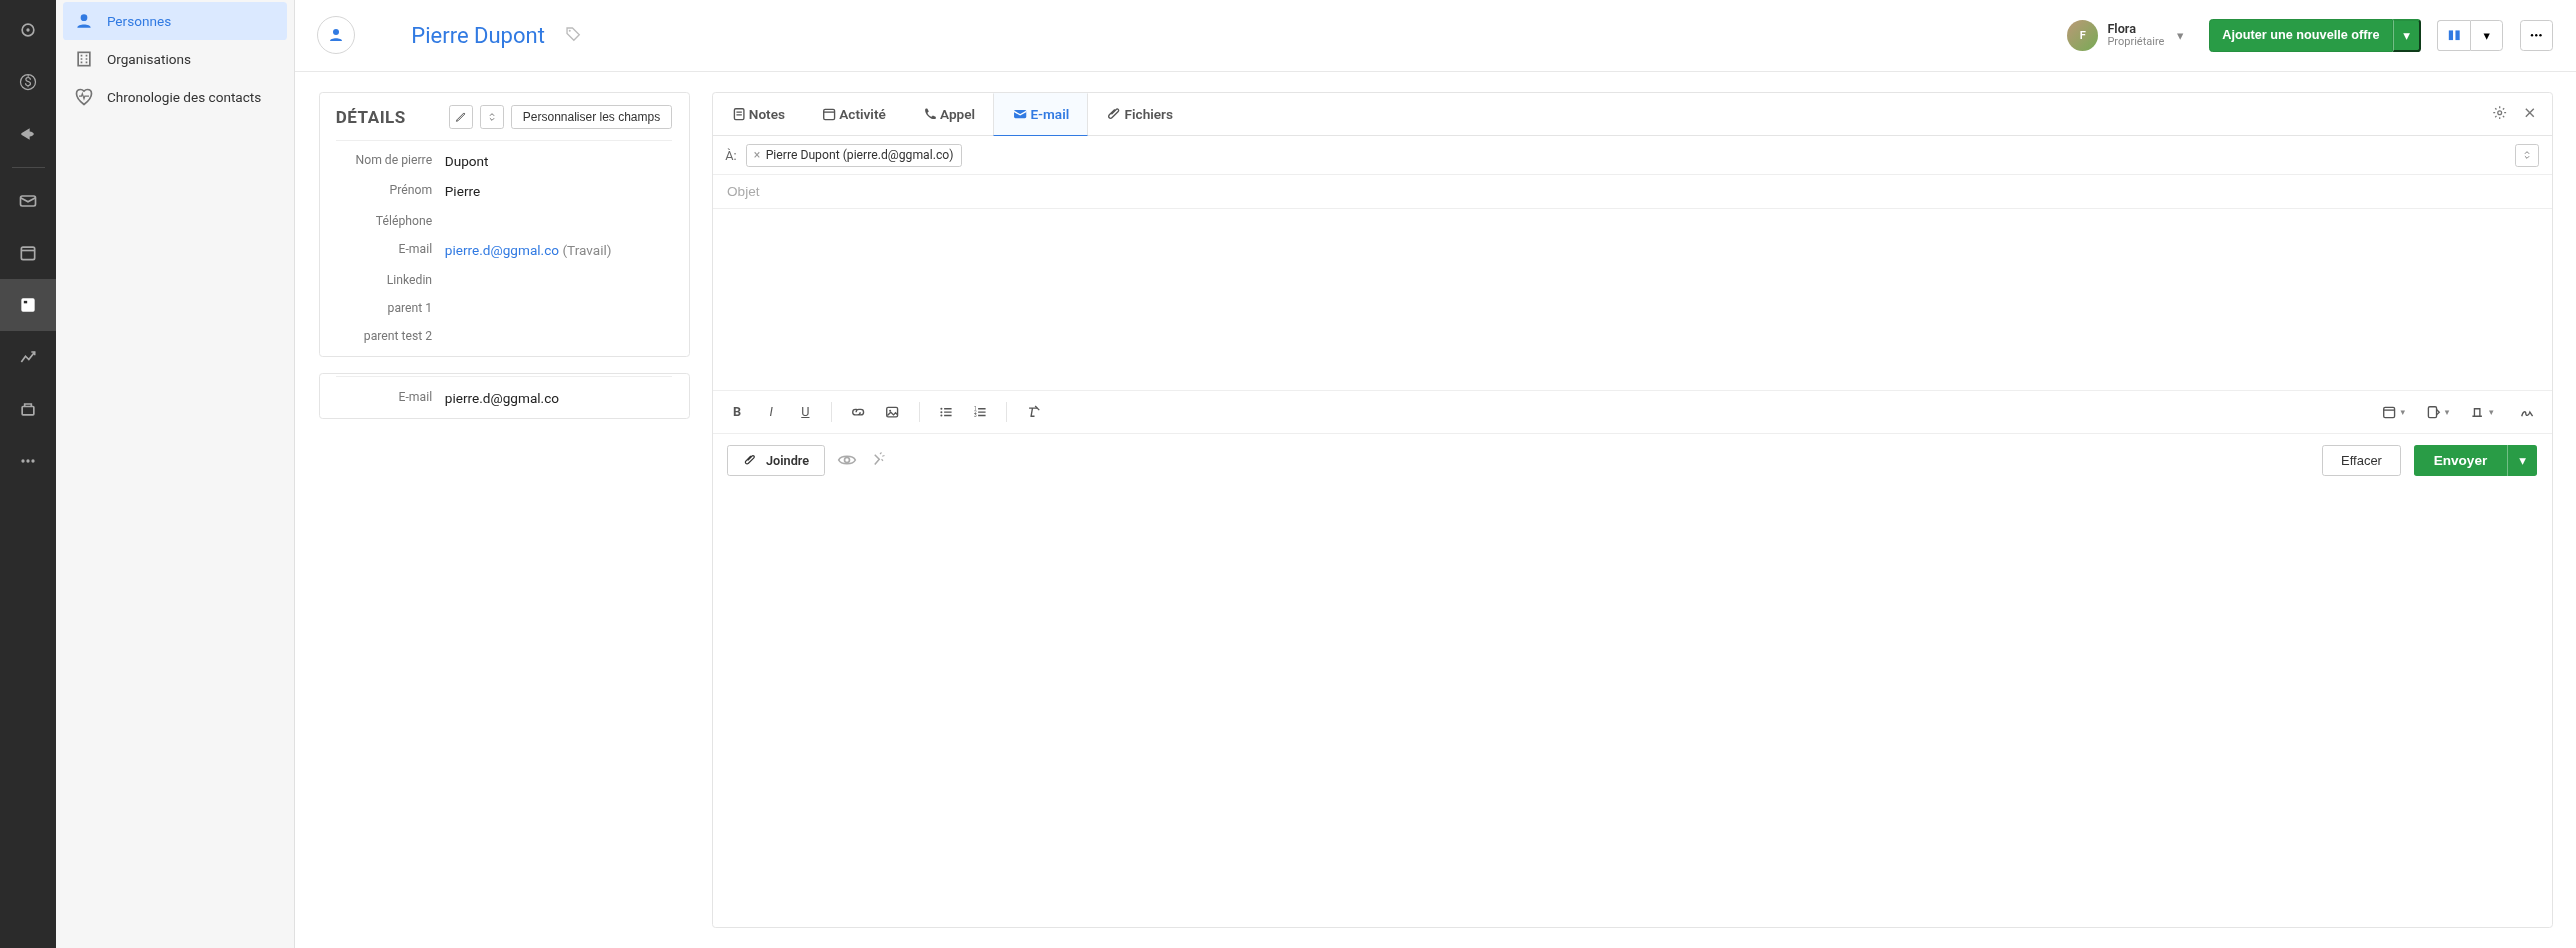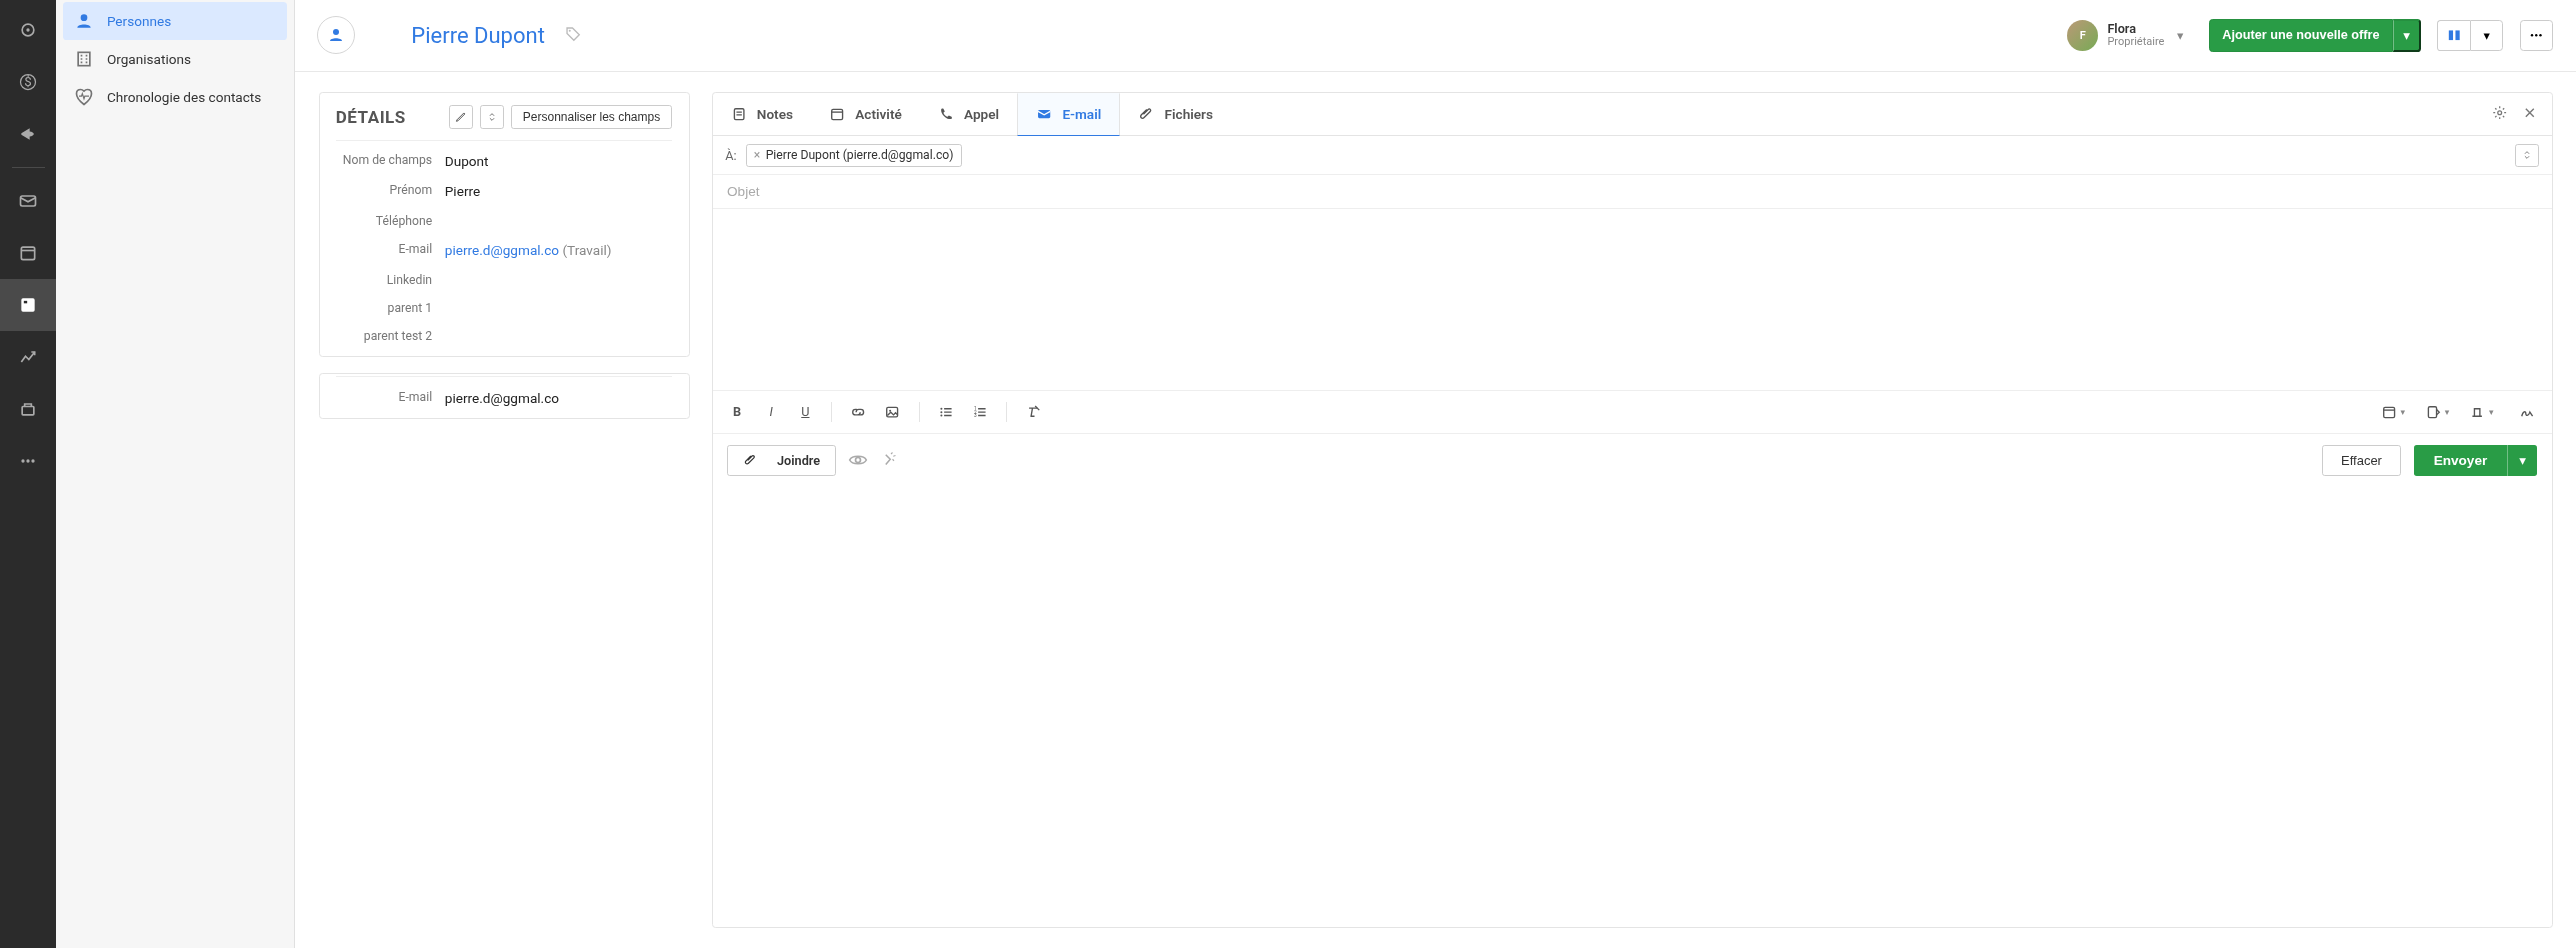--- a/index.html
+++ b/index.html
@@ -59,21 +59,21 @@
   .field { display:flex; padding:7.2px 16.3px; align-items:flex-start; }
   .field-label { width:109px; text-align:right; font-size:12.2px; color:#777; padding-right:12.7px;}
   .field-value { flex:1; font-size:13.6px; color:#222;}
   .field-value a { color:#317ae2; text-decoration:none;}
   .field-value .muted { color:#888;}
   .info-icon { color:#888; width:16.3px; height:16.3px;}
 
   
   .col.activity { flex:1; min-width:0; }
   .tabs { display:flex; border-bottom:0.9px solid #e4e4e4;}
-  .tab { display:flex; align-items:center; gap:10px; padding:12.7px 18px; font-size:13.6px; font-weight:600; color:#555; cursor:pointer; border-top:0.9px solid transparent;}
+  .tab { display:flex; align-items:center; gap:2px; padding:12.7px 18px; font-size:13.6px; font-weight:600; color:#555; cursor:pointer; border-top:0.9px solid transparent;}
   .tab.active { color:#317ae2; background:#f7fbff; border-left:0.9px solid #e4e4e4; border-right:0.9px solid #e4e4e4; border-bottom:1.8px solid #317ae2; margin-bottom:-0.9px;}
   .tab svg { width:16.3px; height:16.3px;}
   .tabs .grow { flex:1;}
   .tab-actions { display:flex; align-items:center; gap:16.3px; padding-right:14.5px; color:#777;}
   .tab-actions .ic { cursor:pointer;}
 
   .email-to { display:flex; align-items:center; padding:7.2px 12.7px; border-bottom:0.9px solid #eee; gap:9px;}
   .email-to-label { font-size:12.7px; color:#666;}
   .chip { border:0.9px solid #ccc; border-radius:2.7px; padding:3.6px 7.2px; display:flex; align-items:center; gap:5.4px; font-size:12.2px; color:#333; background:#fff;}
   .chip .x { color:#999; cursor:pointer;}
@@ -84,21 +84,21 @@
   .editor-body { min-height:181px; padding:12.7px 14.5px;}
   .toolbar { display:flex; align-items:center; border-top:0.9px solid #eee; padding:7.2px 11px; gap:7.2px;}
   .tb-group { display:flex; align-items:center; gap:7.2px;}
   .tb-btn { width:27px; height:27px; display:flex; align-items:center; justify-content:center; color:#555; cursor:pointer; border-radius:2.7px;}
   .tb-btn svg { width:16.3px; height:16.3px;}
   .tb-sep { width:0.9px; height:20px; background:#e4e4e4; margin:0 5.4px;}
   .toolbar .grow { flex:1;}
   .tb-dd { display:flex; align-items:center; gap:3.6px; color:#555; cursor:pointer;}
   .tb-caret { font-size:9px; color:#888;}
   .footer-row { display:flex; align-items:center; padding:11px 14.5px; gap:12.7px; border-top:0.9px solid #eee;}
-  .attach-btn { border:0.9px solid #ccc; border-radius:2.7px; padding:7.2px 14.5px; display:flex; align-items:center; gap:20px; font-weight:600; color:#333; cursor:pointer;}
+  .attach-btn { border:0.9px solid #ccc; border-radius:2.7px; padding:7.2px 14.5px; display:flex; align-items:center; gap:9px; font-weight:600; color:#333; cursor:pointer;}
   .footer-row .grow { flex:1;}
   .ghost-btn { border:0.9px solid #ccc; border-radius:2.7px; padding:7.2px 18px; font-size:13px; color:#333; cursor:pointer; background:#fff;}
   .send-group { display:flex;}
   .send-btn { background:#299c46; color:#fff; font-weight:600; border:none; padding:8.1px 20px; border-radius:2.7px 0 0 2.7px; font-size:13.6px; cursor:pointer;}
   .send-caret { background:#299c46; color:#fff; border:none; border-left:0.9px solid rgba(255,255,255,.35); padding:8.1px 11px; border-radius:0 2.7px 2.7px 0; cursor:pointer;}
   .footer-icon { color:#aaa; cursor:pointer; width:20px; height:20px; display:flex; align-items:center; justify-content:center;}
   svg { fill: currentColor; }
 </style>
 </head>
 <body>
@@ -256,21 +256,21 @@
               </div>
             <div class="mini-btn">
                 <svg width="10" height="10" viewBox="0 0 24 24">
                   <path d="M7 9 L12 4 L17 9 M7 15 L12 20 L17 15" fill="none" stroke="currentColor" stroke-width="2"></path>
                 </svg>
               </div>
             <button class="customize-btn">Personnaliser les champs</button>
           </div>
           <div class="panel-divider"></div>
           <div class="field">
-            <div class="field-label">Nom de champs</div>
+            <div class="field-label">Nom de pierre</div>
             <div class="field-value">Dupont</div>
           </div>
           <div class="field">
             <div class="field-label">Prénom</div>
             <div class="field-value">Pierre</div>
           </div>
           <div class="field">
             <div class="field-label">Téléphone</div>
             <div class="field-value"></div>
           </div>

